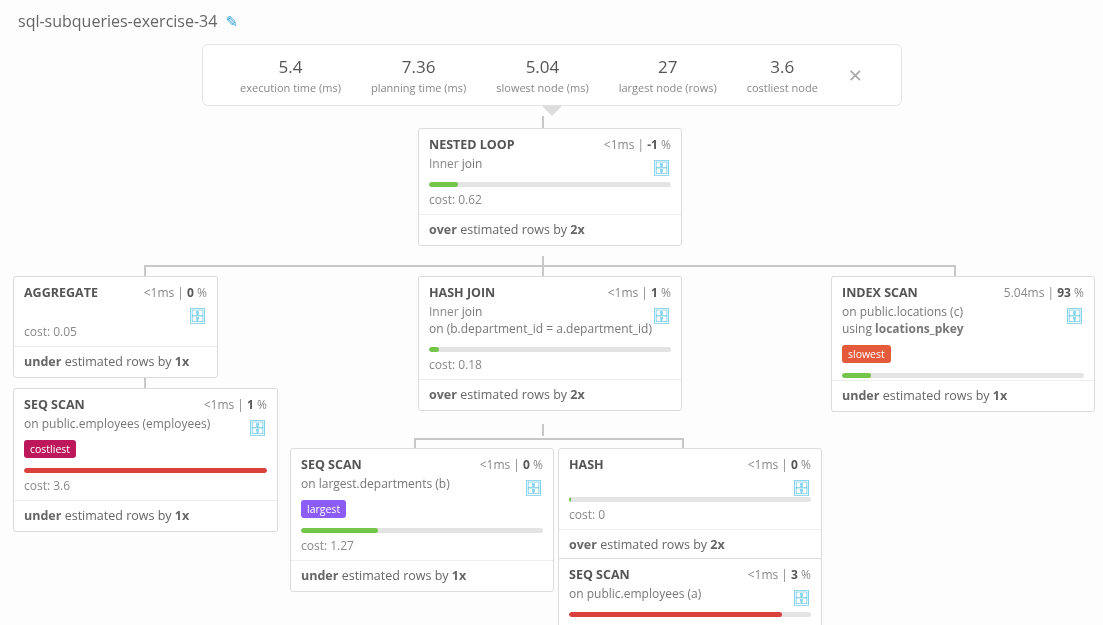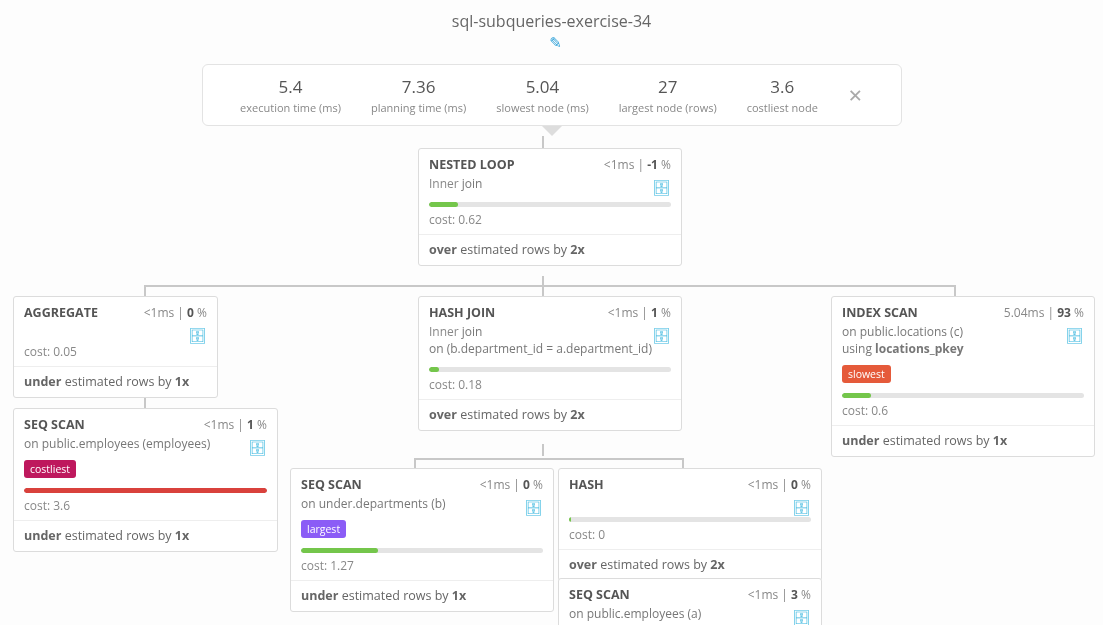--- a/index.html
+++ b/index.html
@@ -11,21 +11,20 @@
     width: 1103px;
     height: 625px;
     position: relative;
     overflow: hidden;
   }
   .title-bar {
     display: flex;
     align-items: center;
     padding: 10px 18px 6px;
     color: #6a6a6a;
-    flex-direction: column;
   }
   .title-bar .title {
     font-size: 16px;
     font-weight: 400;
     color: #666;
   }
   .pencil {
     color: #2da0d8;
     margin-left: 8px;
     font-size: 15px;
@@ -262,21 +261,20 @@
     </div>
     <div class="sub">
       <span>on </span><span>public.locations (c)</span><br>
       <span>using </span><b>locations_pkey</b>
       <span class="db-icon">🗄</span>
     </div>
     <span class="badge slowest">slowest</span>
     <div class="bar-track">
         <div class="bar-fill bar-green" style="width:12%"></div>
       </div>
-    <div class="cost"><span>cost: </span><span>0.6</span></div>
     <div class="row-est"><b>under</b><span> estimated rows by </span><b><span>1</span>x</b></div>
   </div>
 
   <div class="node" id="n-seq-emp">
     <div class="hdr">
       <span class="name">SEQ SCAN</span>
       <span class="timing">
         <span>&lt;1ms</span> | <b><span>1</span></b> %
       </span>
     </div>
@@ -293,21 +291,21 @@
   </div>
 
   <div class="node" id="n-seq-dep">
     <div class="hdr">
       <span class="name">SEQ SCAN</span>
       <span class="timing">
         <span>&lt;1ms</span> | <b><span>0</span></b> %
       </span>
     </div>
     <div class="sub">
-      <span>on </span><span>under.departments (b)</span>
+      <span>on </span><span>largest.departments (b)</span>
       <span class="db-icon">🗄</span>
     </div>
     <span class="badge largest">largest</span>
     <div class="bar-track">
         <div class="bar-fill bar-green" style="width:32%"></div>
       </div>
     <div class="cost"><span>cost: </span><span>1.27</span></div>
     <div class="row-est"><b>under</b><span> estimated rows by </span><b><span>1</span>x</b></div>
   </div>
 

